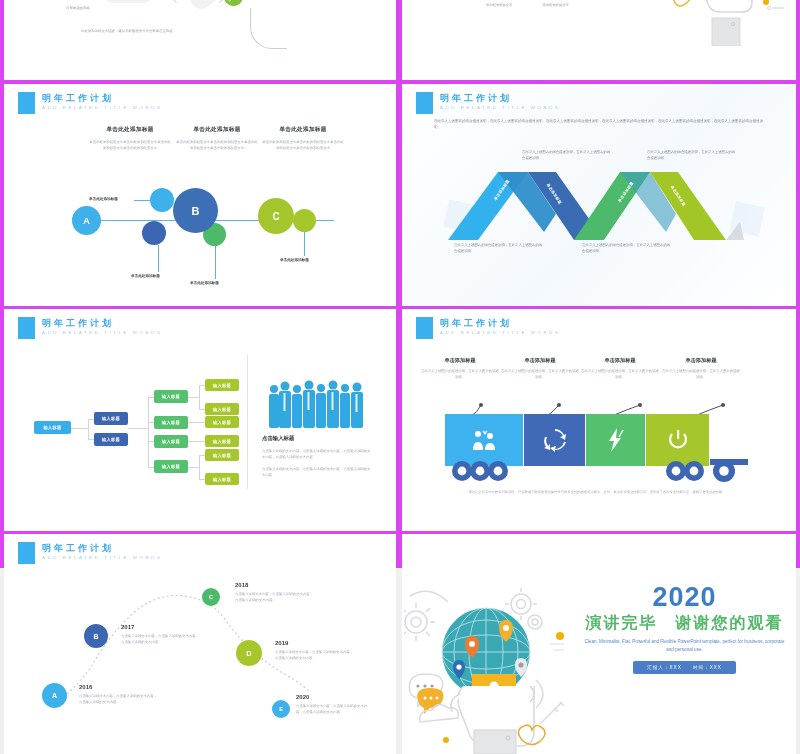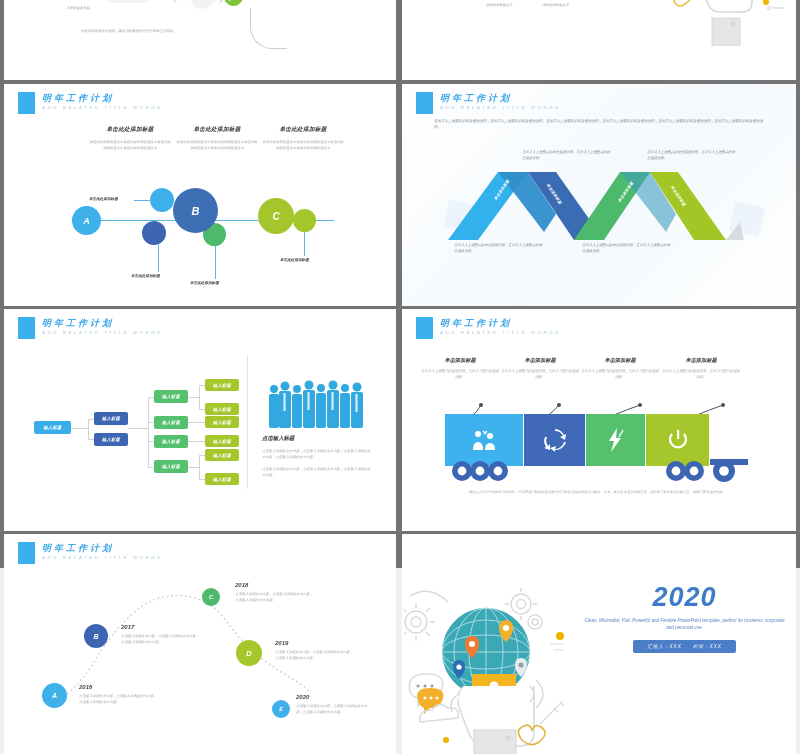--- a/index.html
+++ b/index.html
@@ -1,17 +1,17 @@
 <!DOCTYPE html>
 <html><head>
 <meta charset="utf-8">
 <style>
   html,body{margin:0;padding:0;background:#f0f0f0;}
   body{width:800px;height:754px;overflow:hidden;font-family:"Liberation Sans","DejaVu Sans",sans-serif;}
-  .grid{position:relative;width:800px;height:568px;background:#737373;font-style:italic;}
+  .grid{position:relative;width:800px;height:568px;background:#d946ef;}
   .slide{position:absolute;background:#ffffff;overflow:hidden;box-sizing:border-box;}
   .col0{left:4px;width:392px;}
   .col1{left:402px;width:394px;}
   .row0{top:-142px;height:222px;}
   .row1{top:84px;height:222px;}
   .row2{top:309px;height:222px;}
   .row3{top:534px;height:222px;}
 
   
   .hdr{position:absolute;left:14px;top:8px;display:flex;align-items:flex-start;}
@@ -480,18 +480,19 @@
       <circle cx="156" cy="62" r="4" fill="#f0b400"></circle>
       <circle cx="42" cy="166" r="3" fill="#f0b400"></circle>
       <path d="M146 70 l14 0 M150 76 l10 0" stroke="#d8dbde" stroke-width="1.2"></path>
 
       <path d="M118 166 q-8 -10 2 -14 q6 -3 8 4 q3 -7 9 -3 q9 6 -2 15 q-8 6 -17 -2z" fill="none" stroke="#e3b23c" stroke-width="1.6"></path>
       <path d="M136 150 l22 -22 M150 134 l4 4 M156 128 l4 4" stroke="#d8dbde" stroke-width="1.4" fill="none"></path>
     </svg>
 
     <div class="big">
       <div class="y">2020</div>
+      <div class="cn">演讲完毕　谢谢您的观看</div>
       <div class="en">Clean, Minimalist, Flat, Powerful and Flexible PowerPoint template, perfect for business, corporate and personal use.</div>
       <div class="badge">汇报人：XXX　　时间：XXX</div>
     </div>
   </div>
 
 </div>
 
 </body></html>

